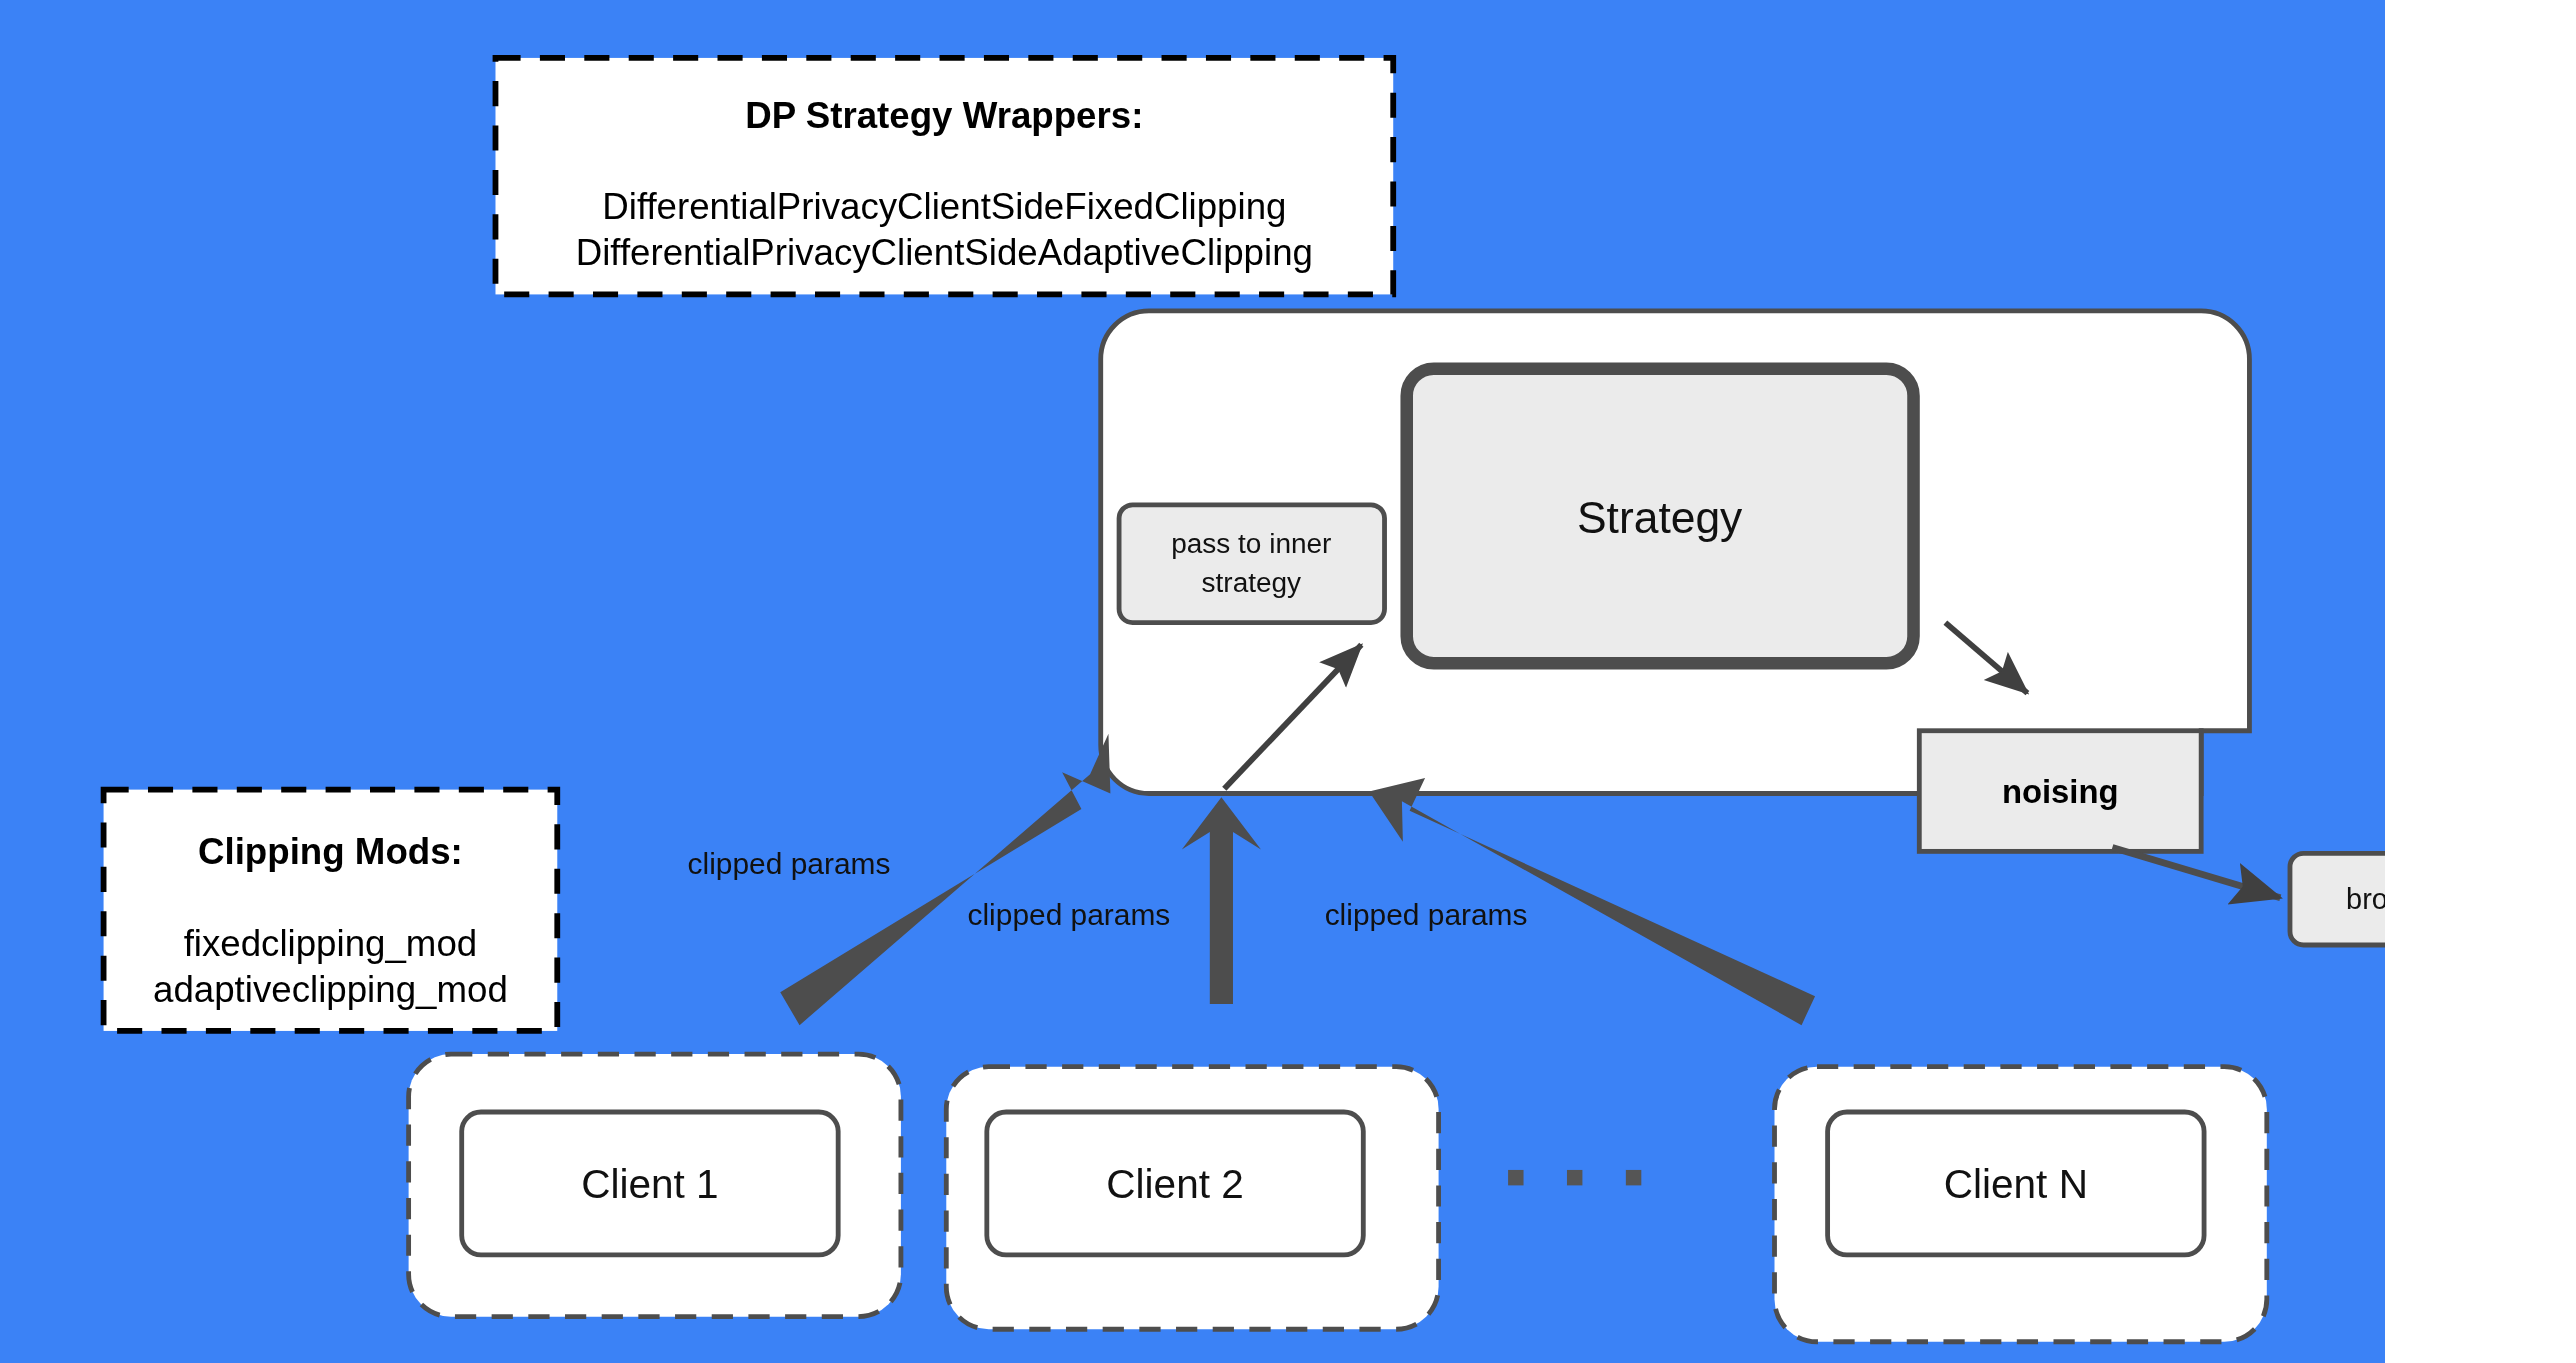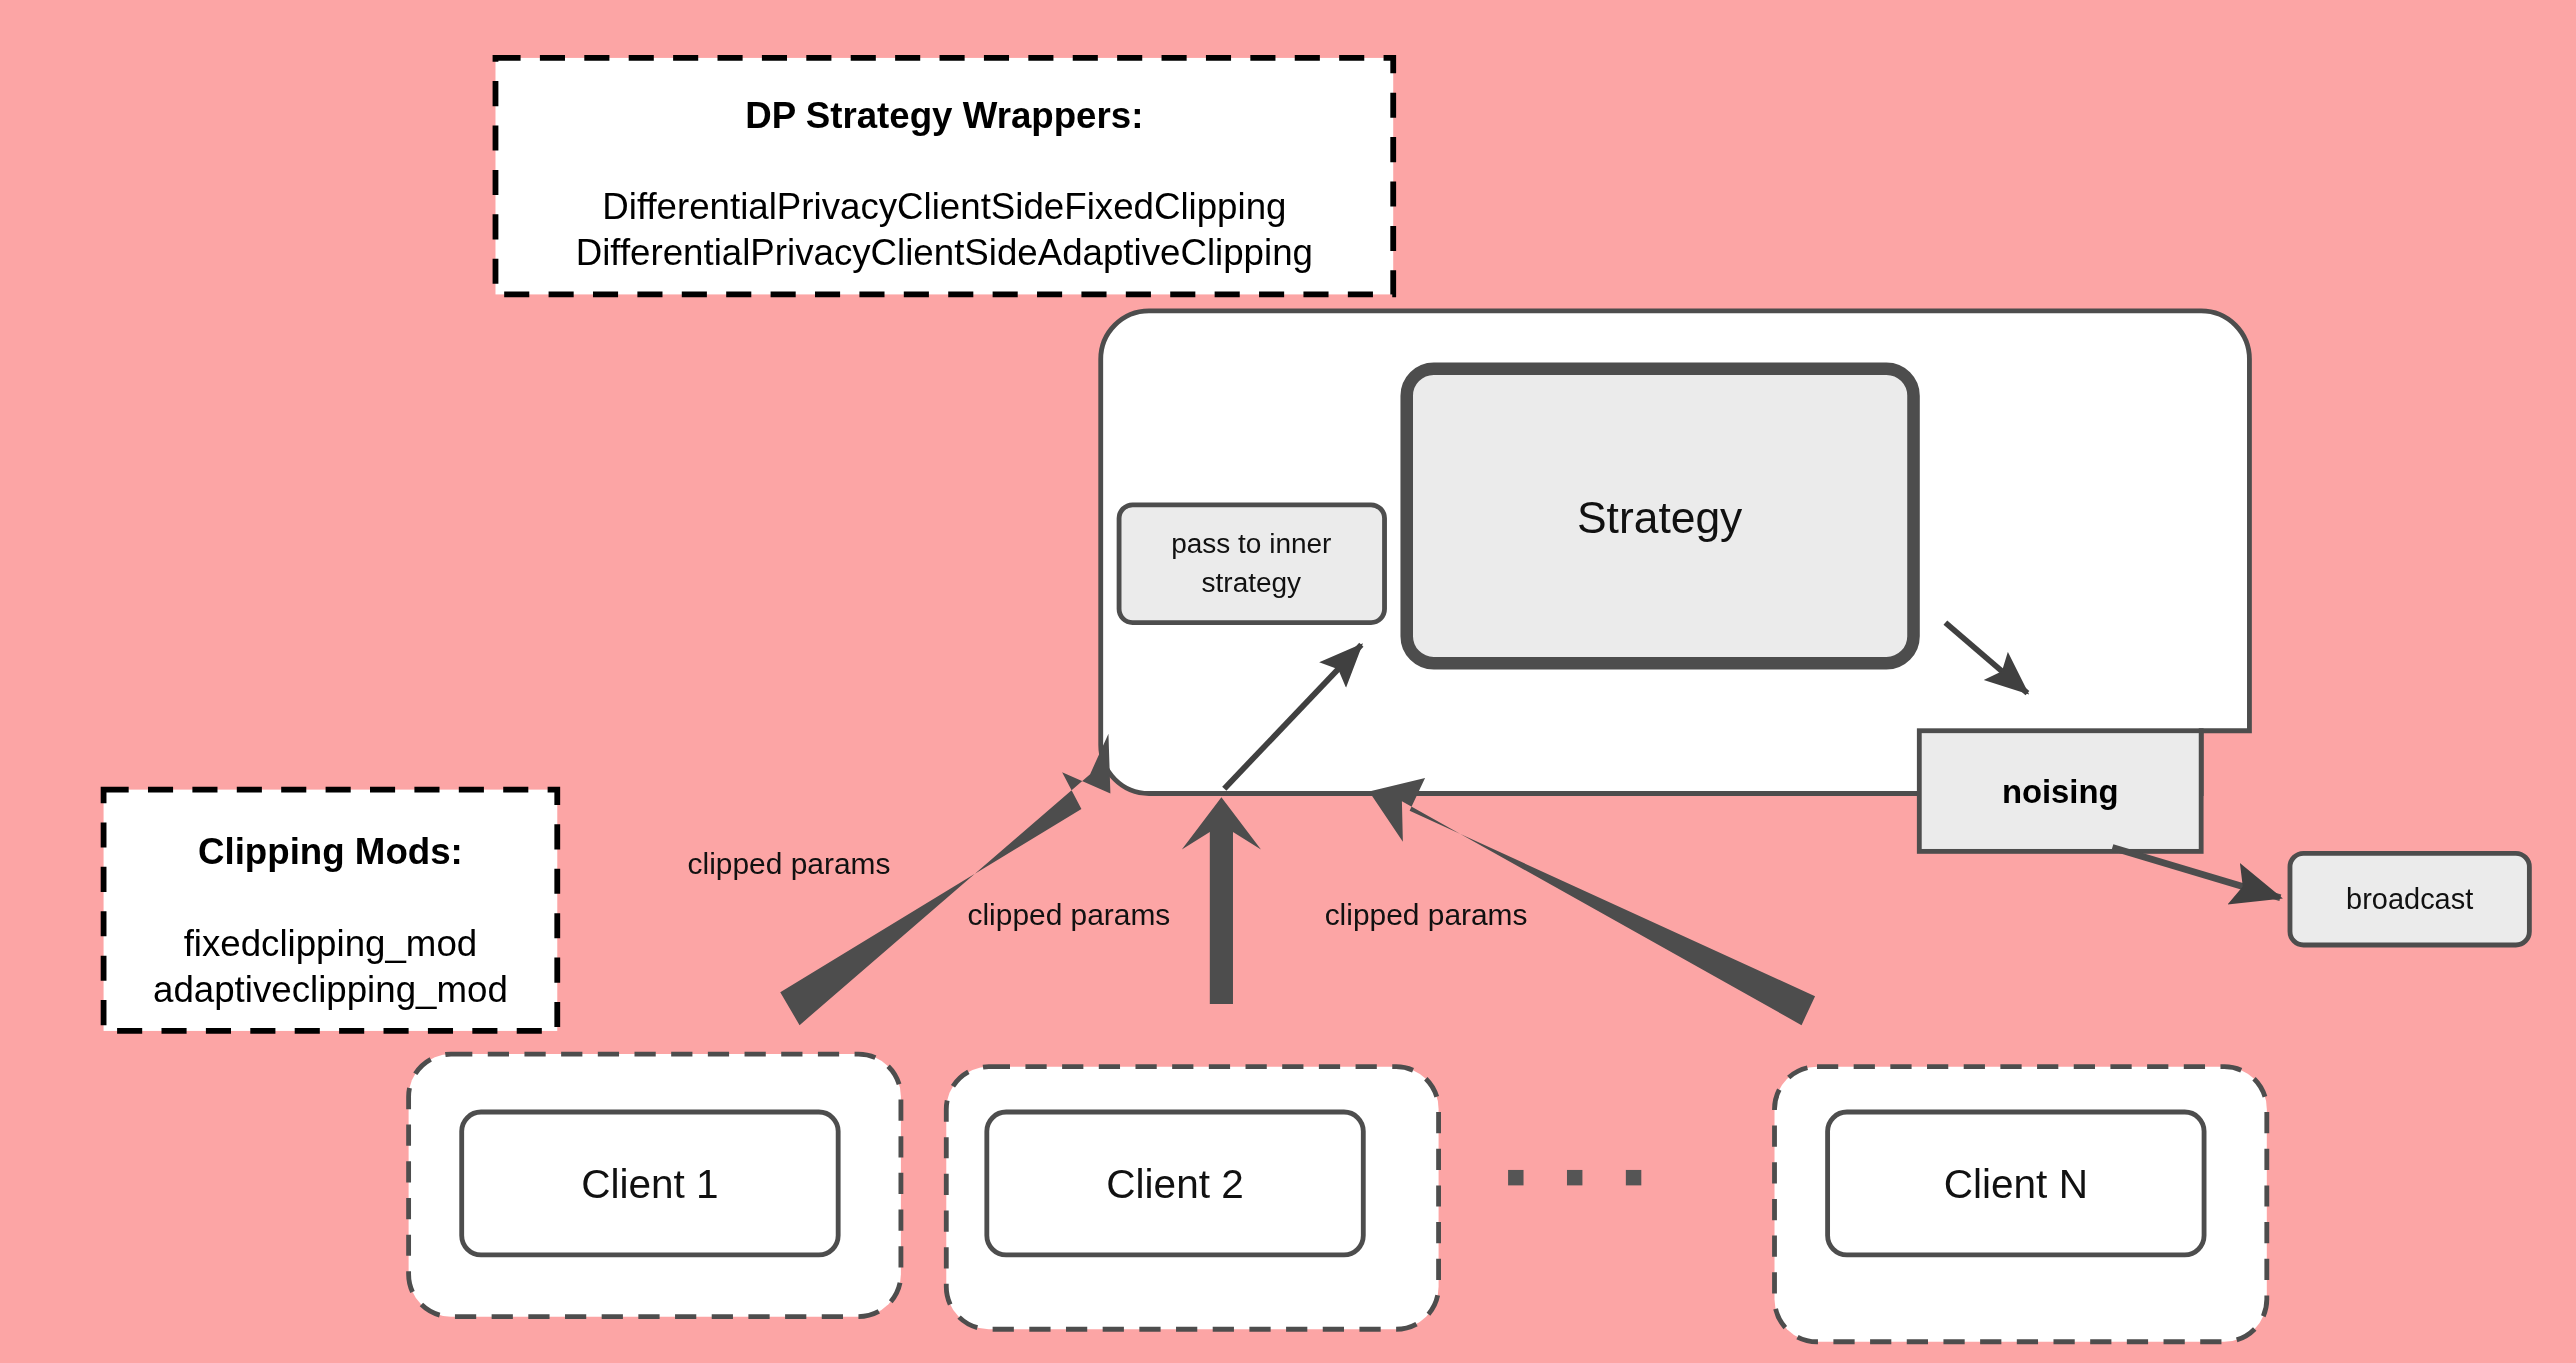--- a/index.html
+++ b/index.html
@@ -7,23 +7,23 @@
     margin: 0;
     padding: 0;
     background: #ffffff;
   }
   body {
     font-family: "Liberation Sans", sans-serif;
     color: #000000;
   }
   #diagram-root {
     position: relative;
-    width: 2576px;
+    width: 2385px;
     height: 1363px;
-    background: #fca5a5;
+    background: #3b82f6;
     overflow: hidden;
   }
   #diagram-svg {
     position: absolute;
     top: 0;
     left: 0;
     width: 2576px;
     height: 1363px;
     display: block;
   }

